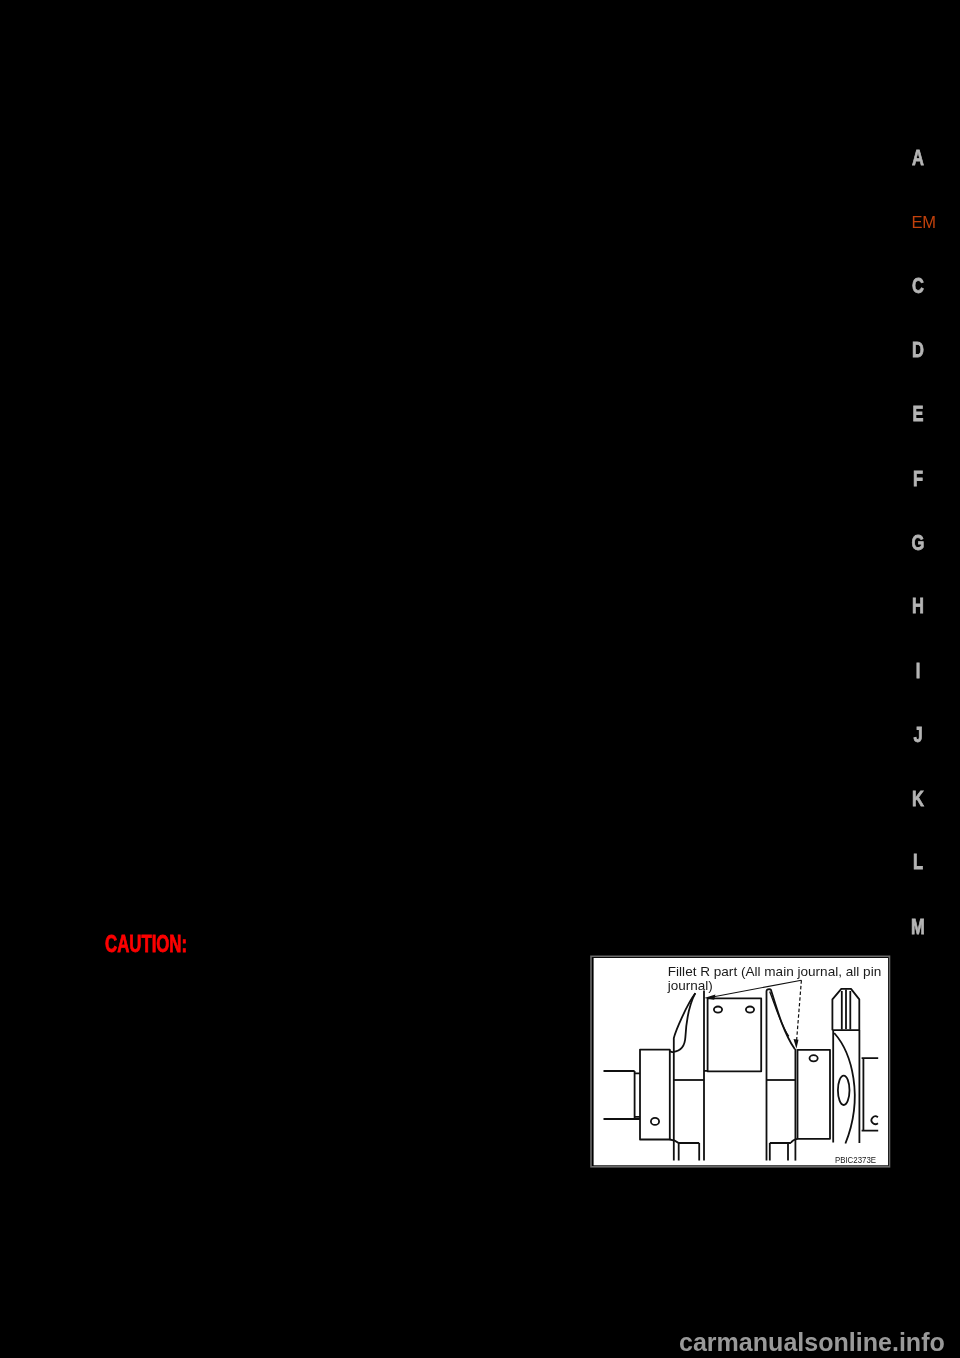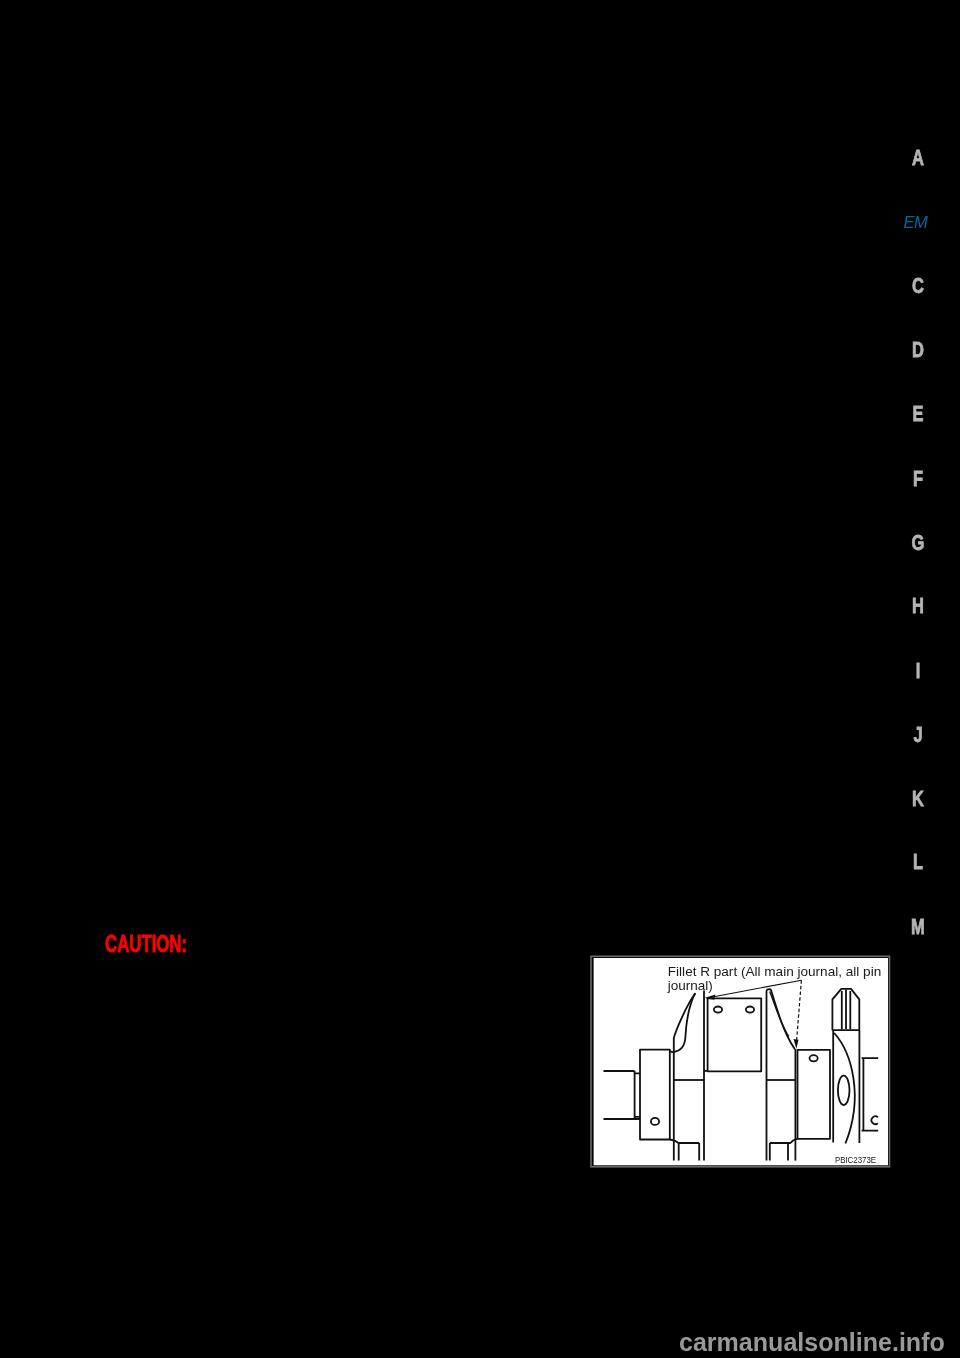--- a/index.html
+++ b/index.html
@@ -2,22 +2,22 @@
 <html><head>
 <meta charset="utf-8">
 <style>
   html,body{margin:0;padding:0;background:#000;}
   #page{position:relative;width:960px;height:1358px;background:#000;overflow:hidden;
         font-family:"Liberation Sans",sans-serif;}
   .tab{position:absolute;width:40px;text-align:center;color:#b5b5b5;
        font-weight:bold;font-size:22px;line-height:22px;
        -webkit-text-stroke:0.8px #b5b5b5;
        transform:scaleX(0.75);transform-origin:50% 50%;}
-  #em{position:absolute;width:40px;text-align:center;color:#0369a1;
-      font-size:16.5px;line-height:16.5px;letter-spacing:-0.4px;font-style:italic;}
+  #em{position:absolute;width:40px;text-align:right;color:#c2410c;
+      font-size:16.5px;line-height:16.5px;letter-spacing:-0.4px;}
   #caution{position:absolute;left:105px;top:932.5px;color:#fd0000;font-weight:bold;
            font-size:23px;line-height:23px;-webkit-text-stroke:0.8px #fd0000;
            transform:scaleX(0.73);transform-origin:0 50%;}
   #wm{position:absolute;left:679px;top:1329px;color:#999;font-weight:bold;
       font-size:26.5px;line-height:26.5px;transform:scaleX(0.945);transform-origin:0 50%;}
   #fig{position:absolute;left:585px;top:950px;}
 </style>
 </head>
 <body>
 <div id="page">

